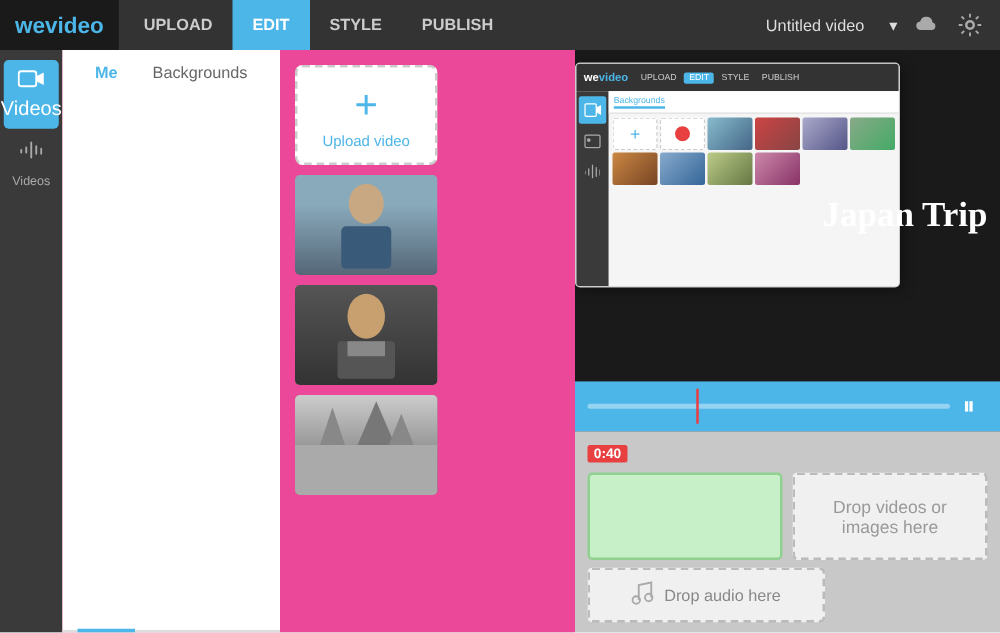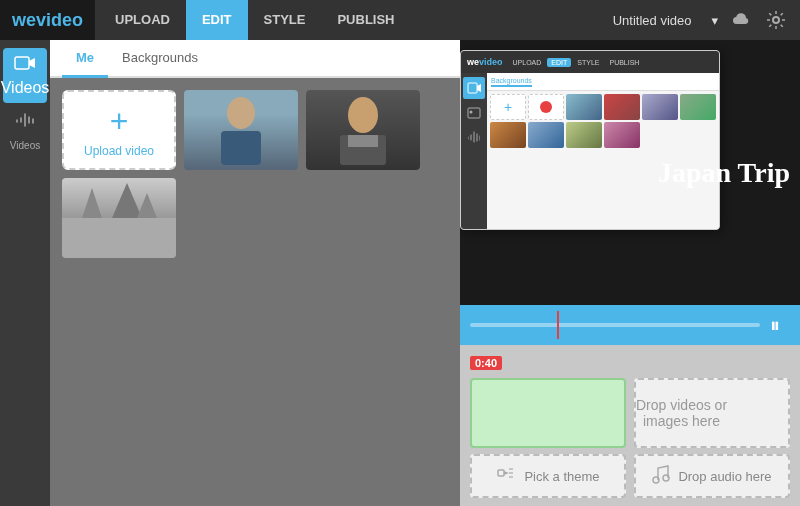--- a/index.html
+++ b/index.html
@@ -45,21 +45,21 @@
     .sidebar-item {
       width: 44px; padding: 6px 0; display: flex; flex-direction: column;
       align-items: center; gap: 2px; cursor: pointer; border-radius: 4px;
       color: #aaa; font-size: 10px;
     }
     .sidebar-item.active { background: #4db6e8; color: #fff; }
     .sidebar-icon { font-size: 18px; }
 
     
     .content-panel {
-      width: 410px; background: #737373; display: flex; flex-direction: column;
+      width: 410px; background: #ec4899; display: flex; flex-direction: row;
     }
     .content-tabs {
       display: flex; border-bottom: 2px solid #ddd; background: #fff;
       padding: 0 12px;
     }
     .content-tab {
       padding: 10px 14px; font-size: 13px; color: #666; cursor: pointer;
       border-bottom: 3px solid transparent; margin-bottom: -2px;
     }
     .content-tab.active { color: #4db6e8; border-bottom-color: #4db6e8; font-weight: bold; }
@@ -190,21 +190,21 @@
       display: flex; gap: 8px; align-items: center;
     }
     .timeline-clip {
       height: 70px; border-radius: 4px; position: relative; cursor: pointer;
     }
     .timeline-clip-green {
       width: 190px; background: #c8f0c8; border: 2px solid #90d090;
     }
     .timeline-clip-drop {
       width: 190px; background: #f0f0f0; border: 2px dashed #bbb;
-      display: flex; align-items: center; 
+      display: flex; align-items: center; justify-content: center;
       text-align: center; color: #999; font-size: 14px;
     }
     .timeline-audio-row {
       display: flex; gap: 8px;
     }
     .timeline-audio-btn {
       height: 44px; width: 190px; background: #f0f0f0; border: 2px dashed #bbb;
       border-radius: 4px; display: flex; align-items: center; justify-content: center;
       gap: 8px; color: #888; font-size: 13px; cursor: pointer;
     }
@@ -393,32 +393,20 @@
       </div>
       <div class="timeline-row">
         <div class="timeline-clip timeline-clip-green"></div>
         <div class="timeline-clip timeline-clip-drop">
           <span style="white-space: pre-line">Drop videos or
 images here</span>
         </div>
       </div>
       <div class="timeline-audio-row">
         <div class="timeline-audio-btn">
-          <span class="theme-icon">
-            <svg width="20" height="20" viewBox="0 0 20 20">
-              <rect x="2" y="6" width="6" height="6" rx="1" fill="none" stroke="#aaa" stroke-width="1.5"></rect>
-              <polygon points="8,7 8,11 13,9" fill="#aaa"></polygon>
-              <line x1="13" y1="5" x2="17" y2="5" stroke="#aaa" stroke-width="1.2"></line>
-              <line x1="13" y1="9" x2="17" y2="9" stroke="#aaa" stroke-width="1.2"></line>
-              <line x1="13" y1="13" x2="17" y2="13" stroke="#aaa" stroke-width="1.2"></line>
-            </svg>
-          </span>
-          <span>Pick a theme</span>
-        </div>
-        <div class="timeline-audio-btn">
           <span class="audio-icon">
             <svg width="18" height="20" viewBox="0 0 18 20">
               <path d="M6 16V4l10-2v12" stroke="#aaa" stroke-width="1.5" fill="none"></path>
               <circle cx="4" cy="16" r="3" fill="none" stroke="#aaa" stroke-width="1.5"></circle>
               <circle cx="14" cy="14" r="3" fill="none" stroke="#aaa" stroke-width="1.5"></circle>
             </svg>
           </span>
           <span>Drop audio here</span>
         </div>
       </div>

